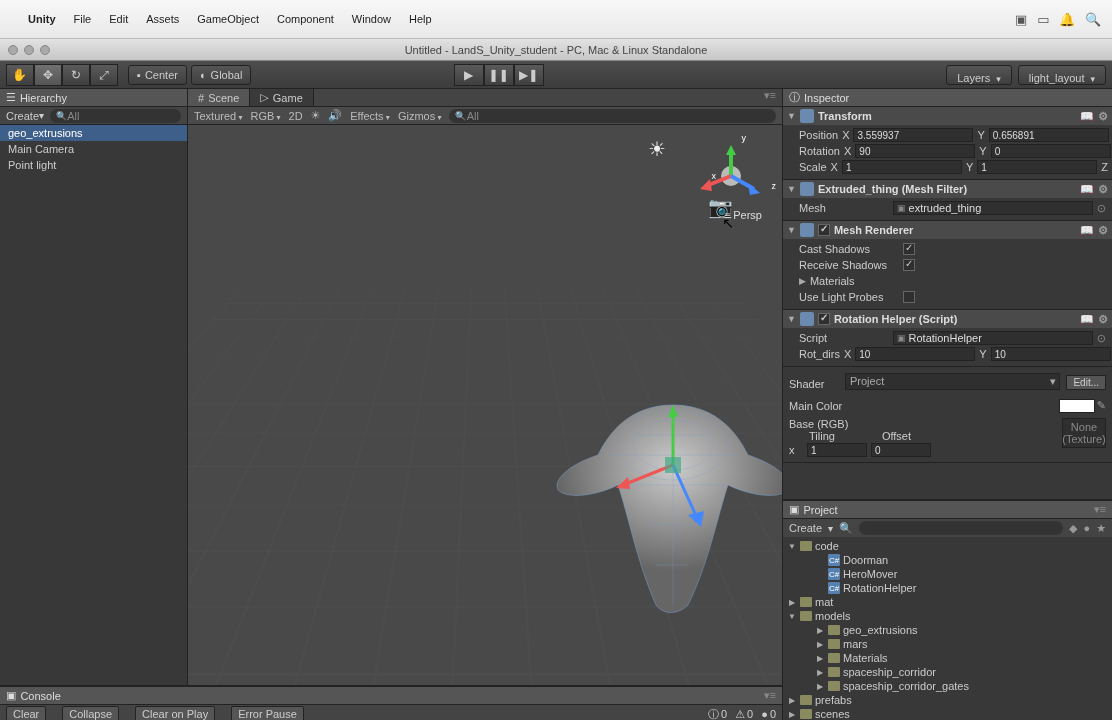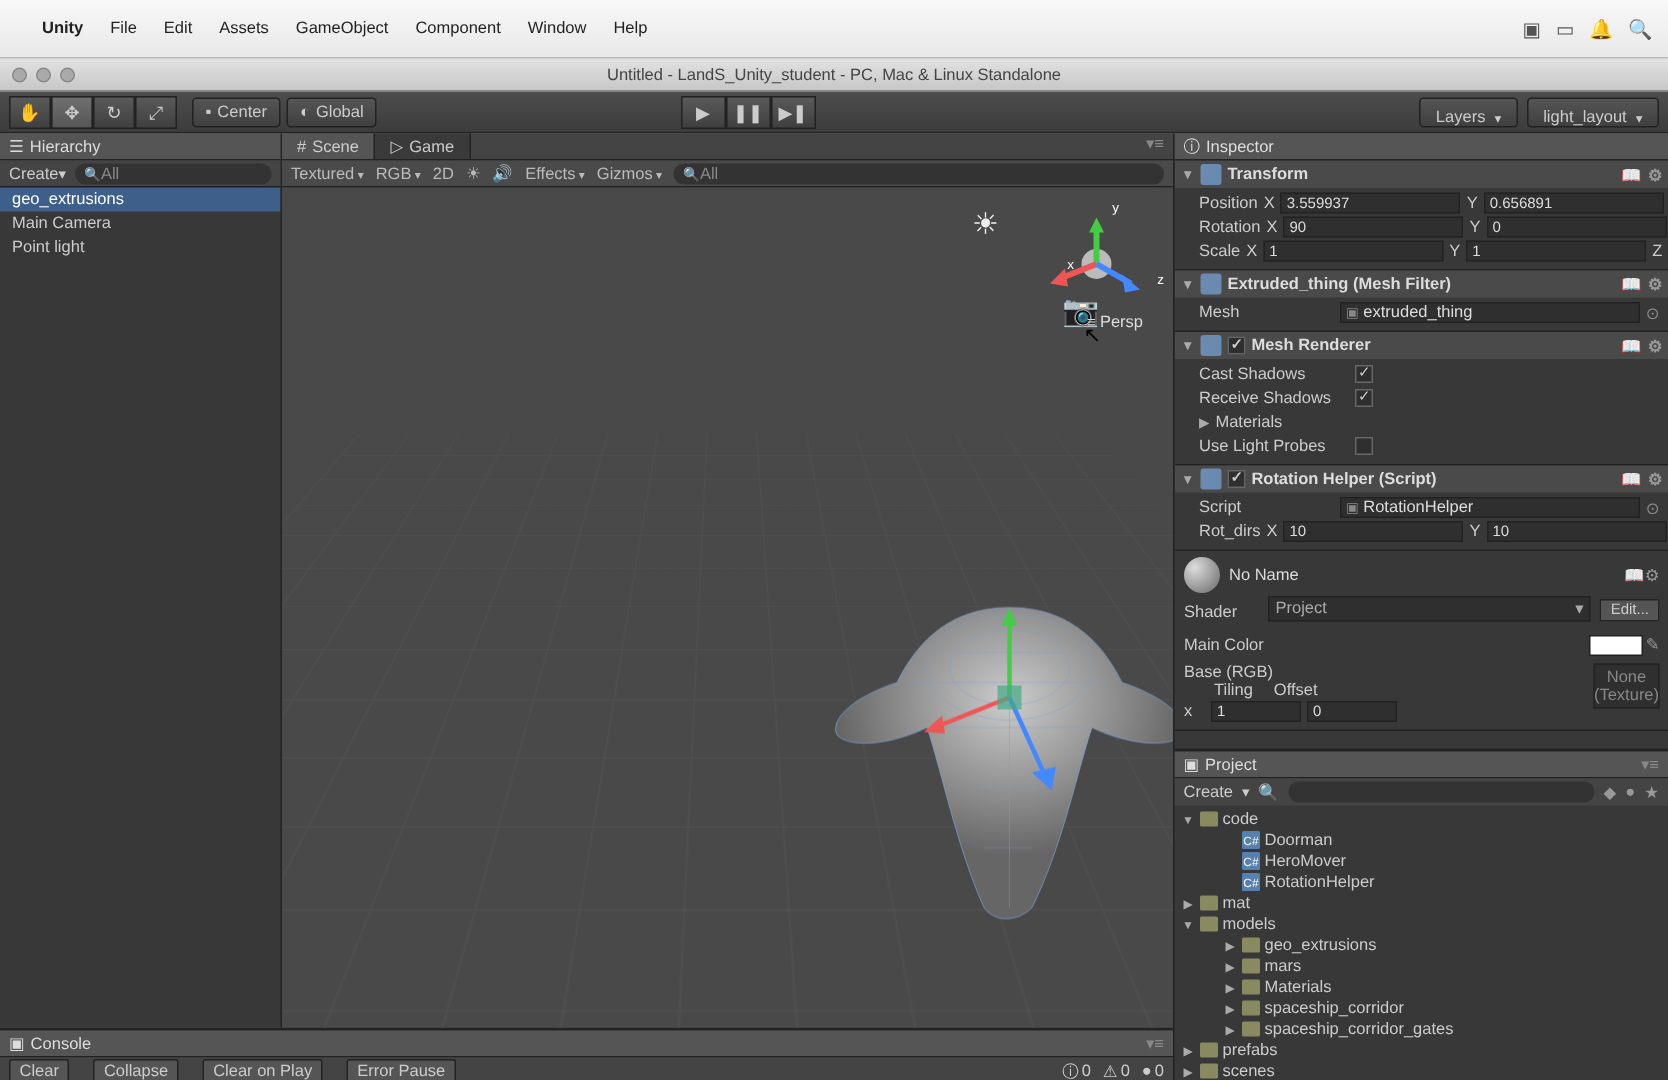--- a/index.html
+++ b/index.html
@@ -382,41 +382,36 @@
               <span class="xyz-label">X</span>
               <input class="num-field" value="10" style="">
               <span class="xyz-label">Y</span>
               <input class="num-field" value="10" style="">
             </div>
         </div>
       </div>
 
       <div class="component">
         <div class="material">
-          <div class="mat-header">
-            <div class="mat-sphere"></div>
-            <span style="color:#ddd">No Name</span>
-            <span class="gear" style="margin-left:auto;color:#999"><span>📖</span><span>⚙</span></span>
-          </div>
           <div class="shader-row">
             <span style="color:#ccc;width:50px">Shader</span>
             <div class="shader-dd"><span>Project</span> <span style="float:right">▾</span></div>
             <span class="edit-btn">Edit...</span>
           </div>
           <div class="row" style="margin-top:8px;justify-content:space-between">
             <span style="color:#ccc">Main Color</span>
             <div style="display:flex;gap:2px">
                 <div class="color-swatch"></div>
                 <span style="color:#999">✎</span>
               </div>
           </div>
           <div style="display:flex;gap:6px;margin-top:4px">
             <div style="flex:1">
               <div style="color:#ccc">Base (RGB)</div>
-              <div style="display:flex;gap:14px;color:#ccc;font-size:10px;padding-left:20px">
+              <div style="display:flex;gap:47px;color:#ccc;font-size:10px;padding-left:20px">
                 <span>Tiling</span>
                 <span>Offset</span>
               </div>
               <div class="row">
                   <span style="color:#ccc;width:14px">x</span>
                   <input class="num-field" style="max-width: 60px;" value="1">
                   <input class="num-field" style="max-width: 60px;" value="0">
                 </div>
             </div>
             <div class="tex-slot">

